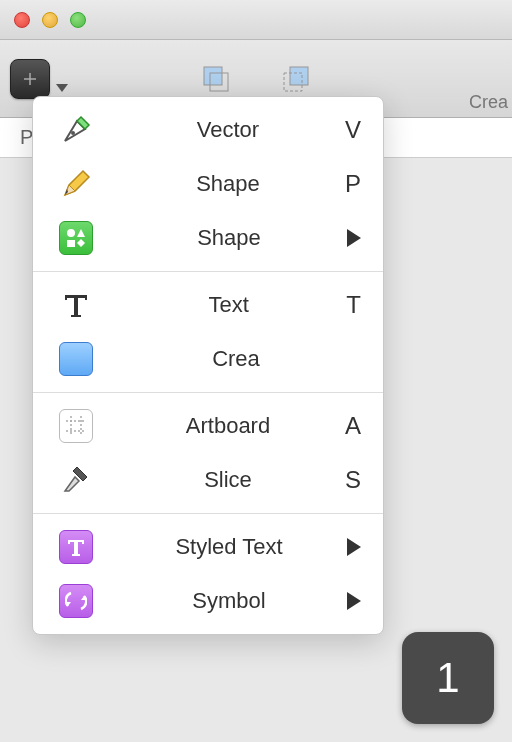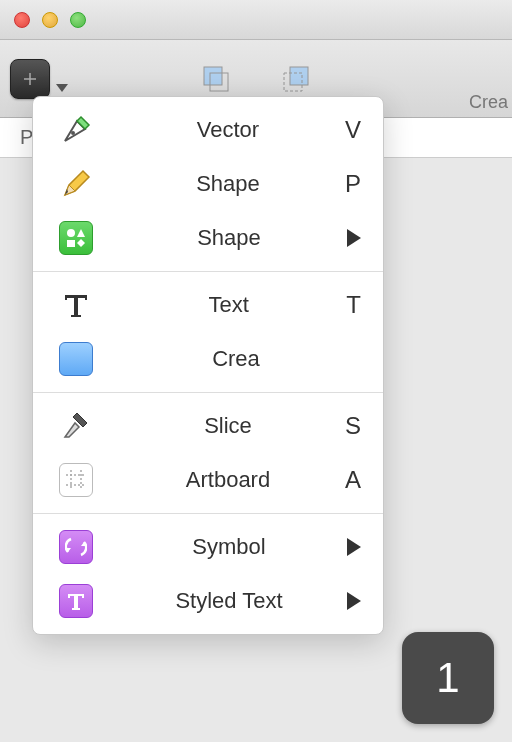--- a/index.html
+++ b/index.html
@@ -224,66 +224,66 @@
     <span class="icon-wrap">
       <span class="tile tile-blue"></span>
     </span>
     <span class="label">Crea</span>
   </div>
 
   <div class="sep"></div>
 
   <div class="menu-item">
     <span class="icon-wrap">
+      <span class="tile tile-white">
+        <svg width="24" height="24" viewBox="0 0 24 24">
+            <path d="M7 2 V22 M17 2 V22 M2 7 H22 M2 17 H22" stroke="#aaa" stroke-width="1.5" stroke-dasharray="2 2" fill="none"></path>
+          </svg>
+      </span>
+    </span>
+    <span class="label">Artboard</span>
+    <span class="shortcut">A</span>
+  </div>
+
+  <div class="menu-item">
+    <span class="icon-wrap">
       <svg width="34" height="34" viewBox="0 0 34 34">
           <path d="M6 28 L16 14 L20 18 L10 28 Z" fill="#ddd" stroke="#666" stroke-width="1.5"></path>
           <path d="M18 4 L28 14 L24 18 L14 8 Z" fill="#555" stroke="#333"></path>
         </svg>
     </span>
     <span class="label">Slice</span>
     <span class="shortcut">S</span>
   </div>
 
-  <div class="menu-item">
-    <span class="icon-wrap">
-      <span class="tile tile-white">
-        <svg width="24" height="24" viewBox="0 0 24 24">
-            <path d="M7 2 V22 M17 2 V22 M2 7 H22 M2 17 H22" stroke="#aaa" stroke-width="1.5" stroke-dasharray="2 2" fill="none"></path>
-          </svg>
-      </span>
-    </span>
-    <span class="label">Artboard</span>
-    <span class="shortcut">A</span>
-  </div>
-
   <div class="sep"></div>
+
+  <div class="menu-item">
+    <span class="icon-wrap">
+      <span class="tile tile-purple">
+        <svg width="22" height="22" viewBox="0 0 22 22">
+            <path d="M3 4 H19 V8 H17 V6 H13 V18 H15 V20 H7 V18 H9 V6 H5 V8 H3 Z" fill="#fff"></path>
+          </svg>
+      </span>
+    </span>
+    <span class="label">Styled Text</span>
+    <span class="submenu-arrow"></span>
+  </div>
 
   <div class="menu-item">
     <span class="icon-wrap">
       <span class="tile tile-purple">
         <svg width="22" height="22" viewBox="0 0 22 22">
             <path d="M6 3 A8 8 0 0 0 3 16 M16 19 A8 8 0 0 0 19 6" fill="none" stroke="#fff" stroke-width="2.5"></path>
             <polygon points="3,16 0,12 6,12" fill="#fff"></polygon>
             <polygon points="19,6 22,10 16,10" fill="#fff"></polygon>
           </svg>
       </span>
     </span>
     <span class="label">Symbol</span>
     <span class="submenu-arrow"></span>
   </div>
 
-  <div class="menu-item">
-    <span class="icon-wrap">
-      <span class="tile tile-purple">
-        <svg width="22" height="22" viewBox="0 0 22 22">
-            <path d="M3 4 H19 V8 H17 V6 H13 V18 H15 V20 H7 V18 H9 V6 H5 V8 H3 Z" fill="#fff"></path>
-          </svg>
-      </span>
-    </span>
-    <span class="label">Styled Text</span>
-    <span class="submenu-arrow"></span>
-  </div>
-
 </div>
 
 <div class="badge">
   <span>1</span>
 </div>
 
 </body></html>

